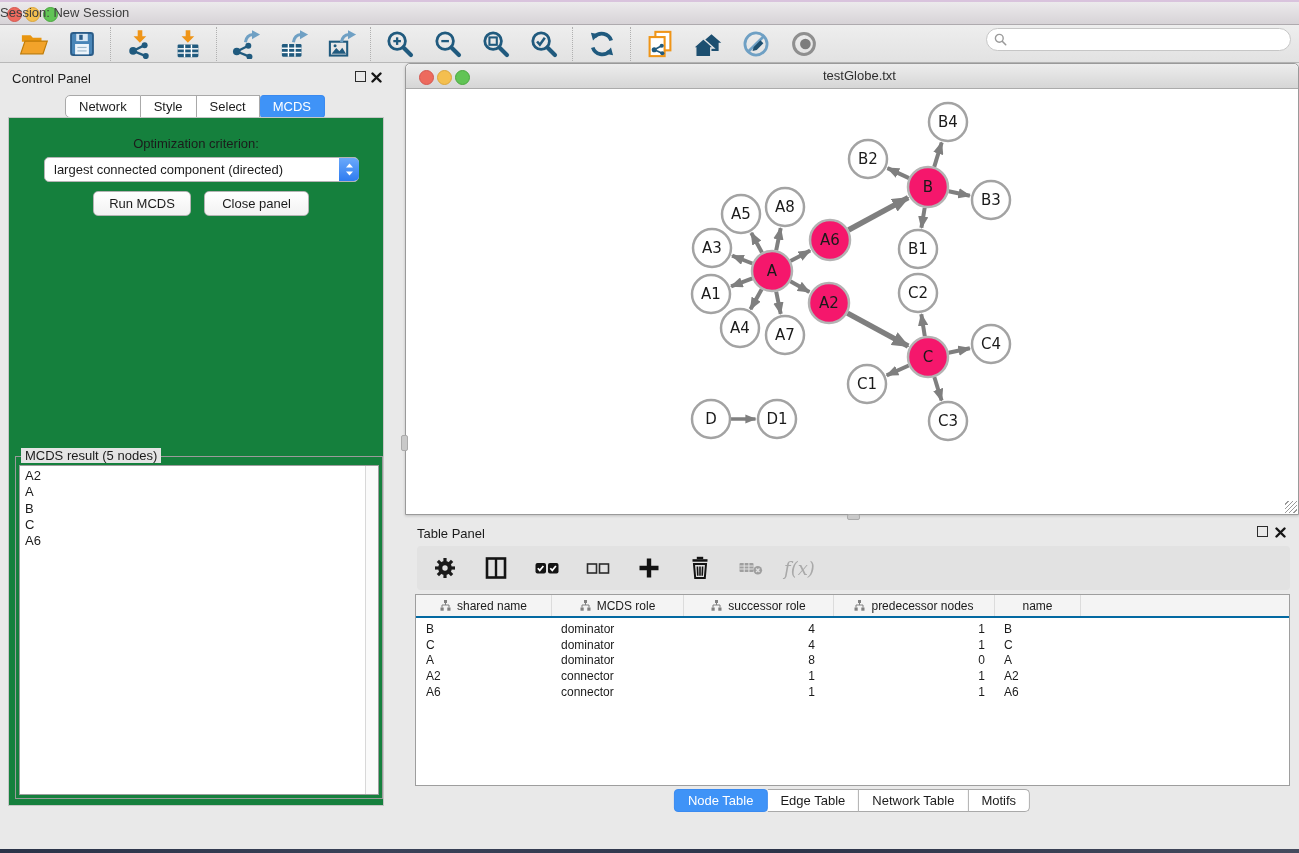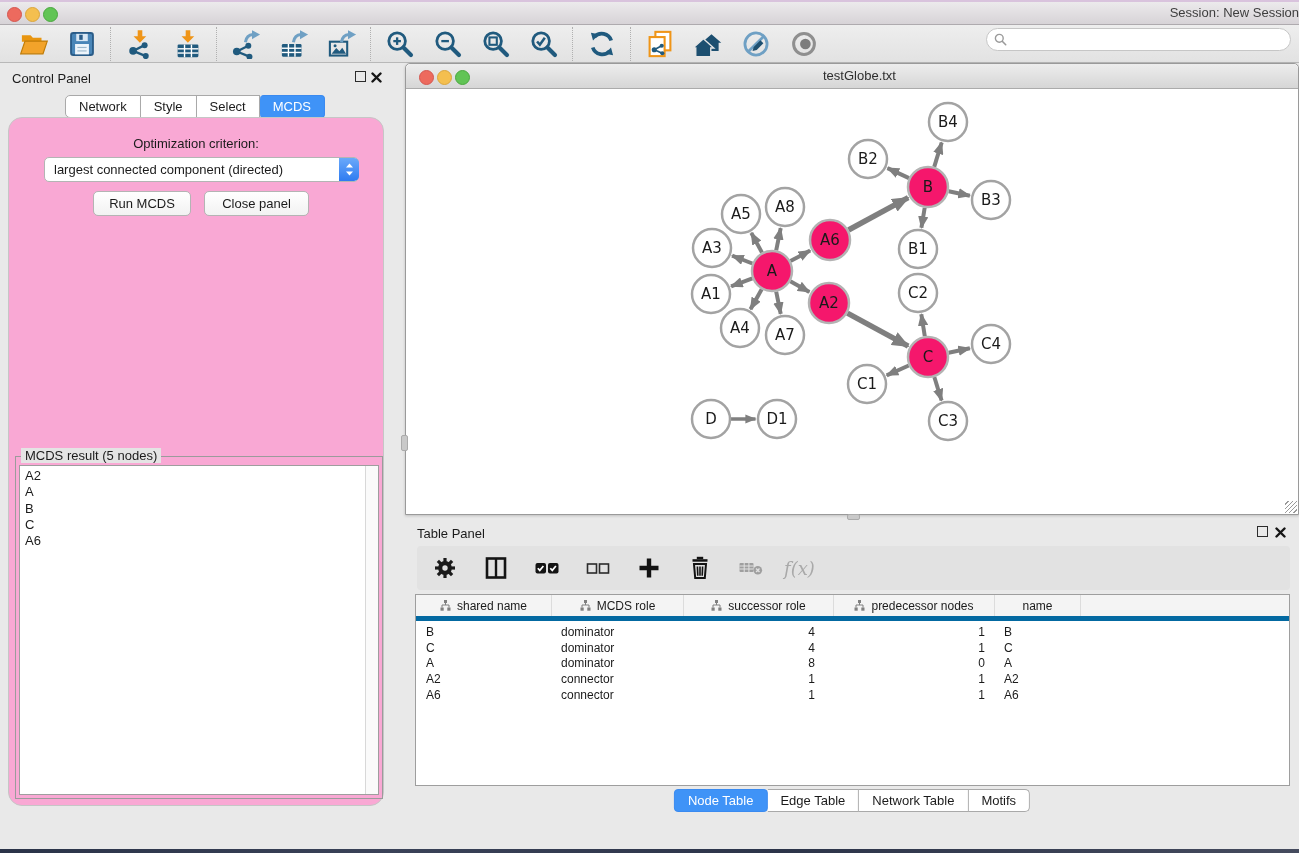--- a/index.html
+++ b/index.html
@@ -7,21 +7,21 @@
     font-family:"Liberation Sans","DejaVu Sans",sans-serif;overflow:hidden;
     -webkit-font-smoothing:antialiased;color:#1b1b1b;}
   
   .titlebar{position:absolute;top:0;left:0;right:0;height:22px;
     border-top:2px solid #d9c3dd;background:linear-gradient(#eceaec,#d7d3d7);
     border-bottom:1px solid #aeaaae;}
   .tl{position:absolute;top:5px;width:13px;height:13px;border-radius:50%;}
   .tl.red{left:7px;background:#ed6a5e;border:1px solid #d55750;}
   .tl.yel{left:25px;background:#f4bf4f;border:1px solid #dba63c;}
   .tl.grn{left:43px;background:#61c455;border:1px solid #4aa83f;}
-  .titlebar .title{position:absolute;left:0;right:0;top:3px;text-align:right;
+  .titlebar .title{position:absolute;left:0;right:0;top:3px;text-align:left;
     font-size:13px;color:#3e3e3e;}
   
   .toolbar{position:absolute;top:25px;left:0;right:0;height:37px;
     background:linear-gradient(#eeeeee,#e2e2e2);border-bottom:1px solid #b8b8b8;
     display:flex;align-items:center;padding-left:6px;}
   .tb-group{display:flex;align-items:center;gap:14px;padding:0 11px;}
   .tb-sep{width:1px;height:34px;border-left:1px dotted #b0b0b0;}
   .tb-btn{display:inline-flex;width:34px;height:34px;align-items:center;
     justify-content:center;cursor:default;}
   .icon-wrap{display:inline-flex;}
@@ -38,21 +38,21 @@
   .panel-float{border:1.5px solid #2c2c2c;width:9px;height:9px;}
   .seg-row{position:absolute;left:50%;transform:translateX(-50%);display:flex;}
   .cp-tabs{top:32px;}
   .seg{height:21px;line-height:21px;padding:0 13px;font-size:13px;background:#fff;
     border-top:1px solid #a9a9a9;border-bottom:1px solid #a9a9a9;
     border-right:1px solid #a9a9a9;cursor:default;white-space:nowrap;}
   .seg:first-child{border-left:1px solid #a9a9a9;border-radius:5px 0 0 5px;}
   .seg:last-child{border-radius:0 5px 5px 0;}
   .seg.active{background:#3f93f7;border-color:#3a8af0;color:#fff;border-radius:4px;}
   .cp-content{position:absolute;left:8px;right:6px;top:54px;bottom:12px;
-    background:#f9a8d4;border:1px solid #c6c6c6;border-radius:14px;}
+    background:#15803d;border:1px solid #c6c6c6;border-radius:0;}
   .opt-label{position:absolute;top:18px;left:0;right:0;text-align:center;font-size:13px;}
   .cp-select{position:absolute;top:39px;left:35px;width:313px;height:23px;background:#fff;
     border:1px solid #b4b4b4;border-radius:5px;display:flex;align-items:center;cursor:default;}
   .cp-select .val{flex:1;font-size:13px;padding-left:9px;white-space:nowrap;overflow:hidden;}
   .cp-select .stepper{width:20px;height:23px;margin-right:-1px;border-radius:0 5px 5px 0;
     background:linear-gradient(#6aa9fa,#2e7bf1);display:flex;align-items:center;justify-content:center;}
   .cp-btn{position:absolute;top:73px;height:23px;background:linear-gradient(#ffffff,#f2f2f2);
     border:1px solid #b4b4b4;border-radius:5px;font-size:13px;font-family:inherit;
     display:flex;align-items:center;justify-content:center;cursor:default;}
   .btn-run{left:84px;width:96px;}
@@ -86,21 +86,21 @@
   
   .table-panel{position:absolute;left:405px;top:520px;width:894px;height:298px;}
   .tp-title{position:absolute;left:12px;top:6px;font-size:13px;}
   .tp-toolbar{position:absolute;left:12px;right:9px;top:26px;height:44px;background:#e2e2e2;
     border-radius:4px;display:flex;align-items:center;padding-left:14px;gap:23px;}
   .tp-btn{display:inline-flex;width:28px;height:28px;align-items:center;justify-content:center;}
   .fx{font-family:"DejaVu Serif","Liberation Serif",serif;font-style:italic;
     font-size:18px;color:#a9a9a9;margin-left:-4px;}
   .node-table{position:absolute;left:10px;right:9px;top:74px;height:190px;background:#fff;
     border:1px solid #9e9e9e;}
-  .thead{display:flex;height:21px;background:#f4f4f4;border-bottom:5px solid #0369a1;}
+  .thead{display:flex;height:21px;background:#f4f4f4;border-bottom:2px solid #0369a1;}
   .th{display:flex;align-items:center;justify-content:center;gap:6px;font-size:12px;
     border-right:1px solid #dcdcdc;cursor:default;}
   .th-fill{flex:1;border-right:none;}
   .trow{display:flex;height:15.7px;align-items:center;font-size:12px;}
   .trows{padding-top:3px;}
   .td{white-space:nowrap;overflow:hidden;}
   .tp-tabs{top:269px;}
   
   .status-bar{position:absolute;left:0;top:858px;right:0;height:31px;
     background:linear-gradient(#f0f0f0,#e5e5e5);border-top:1px solid #c6c6c6;}

